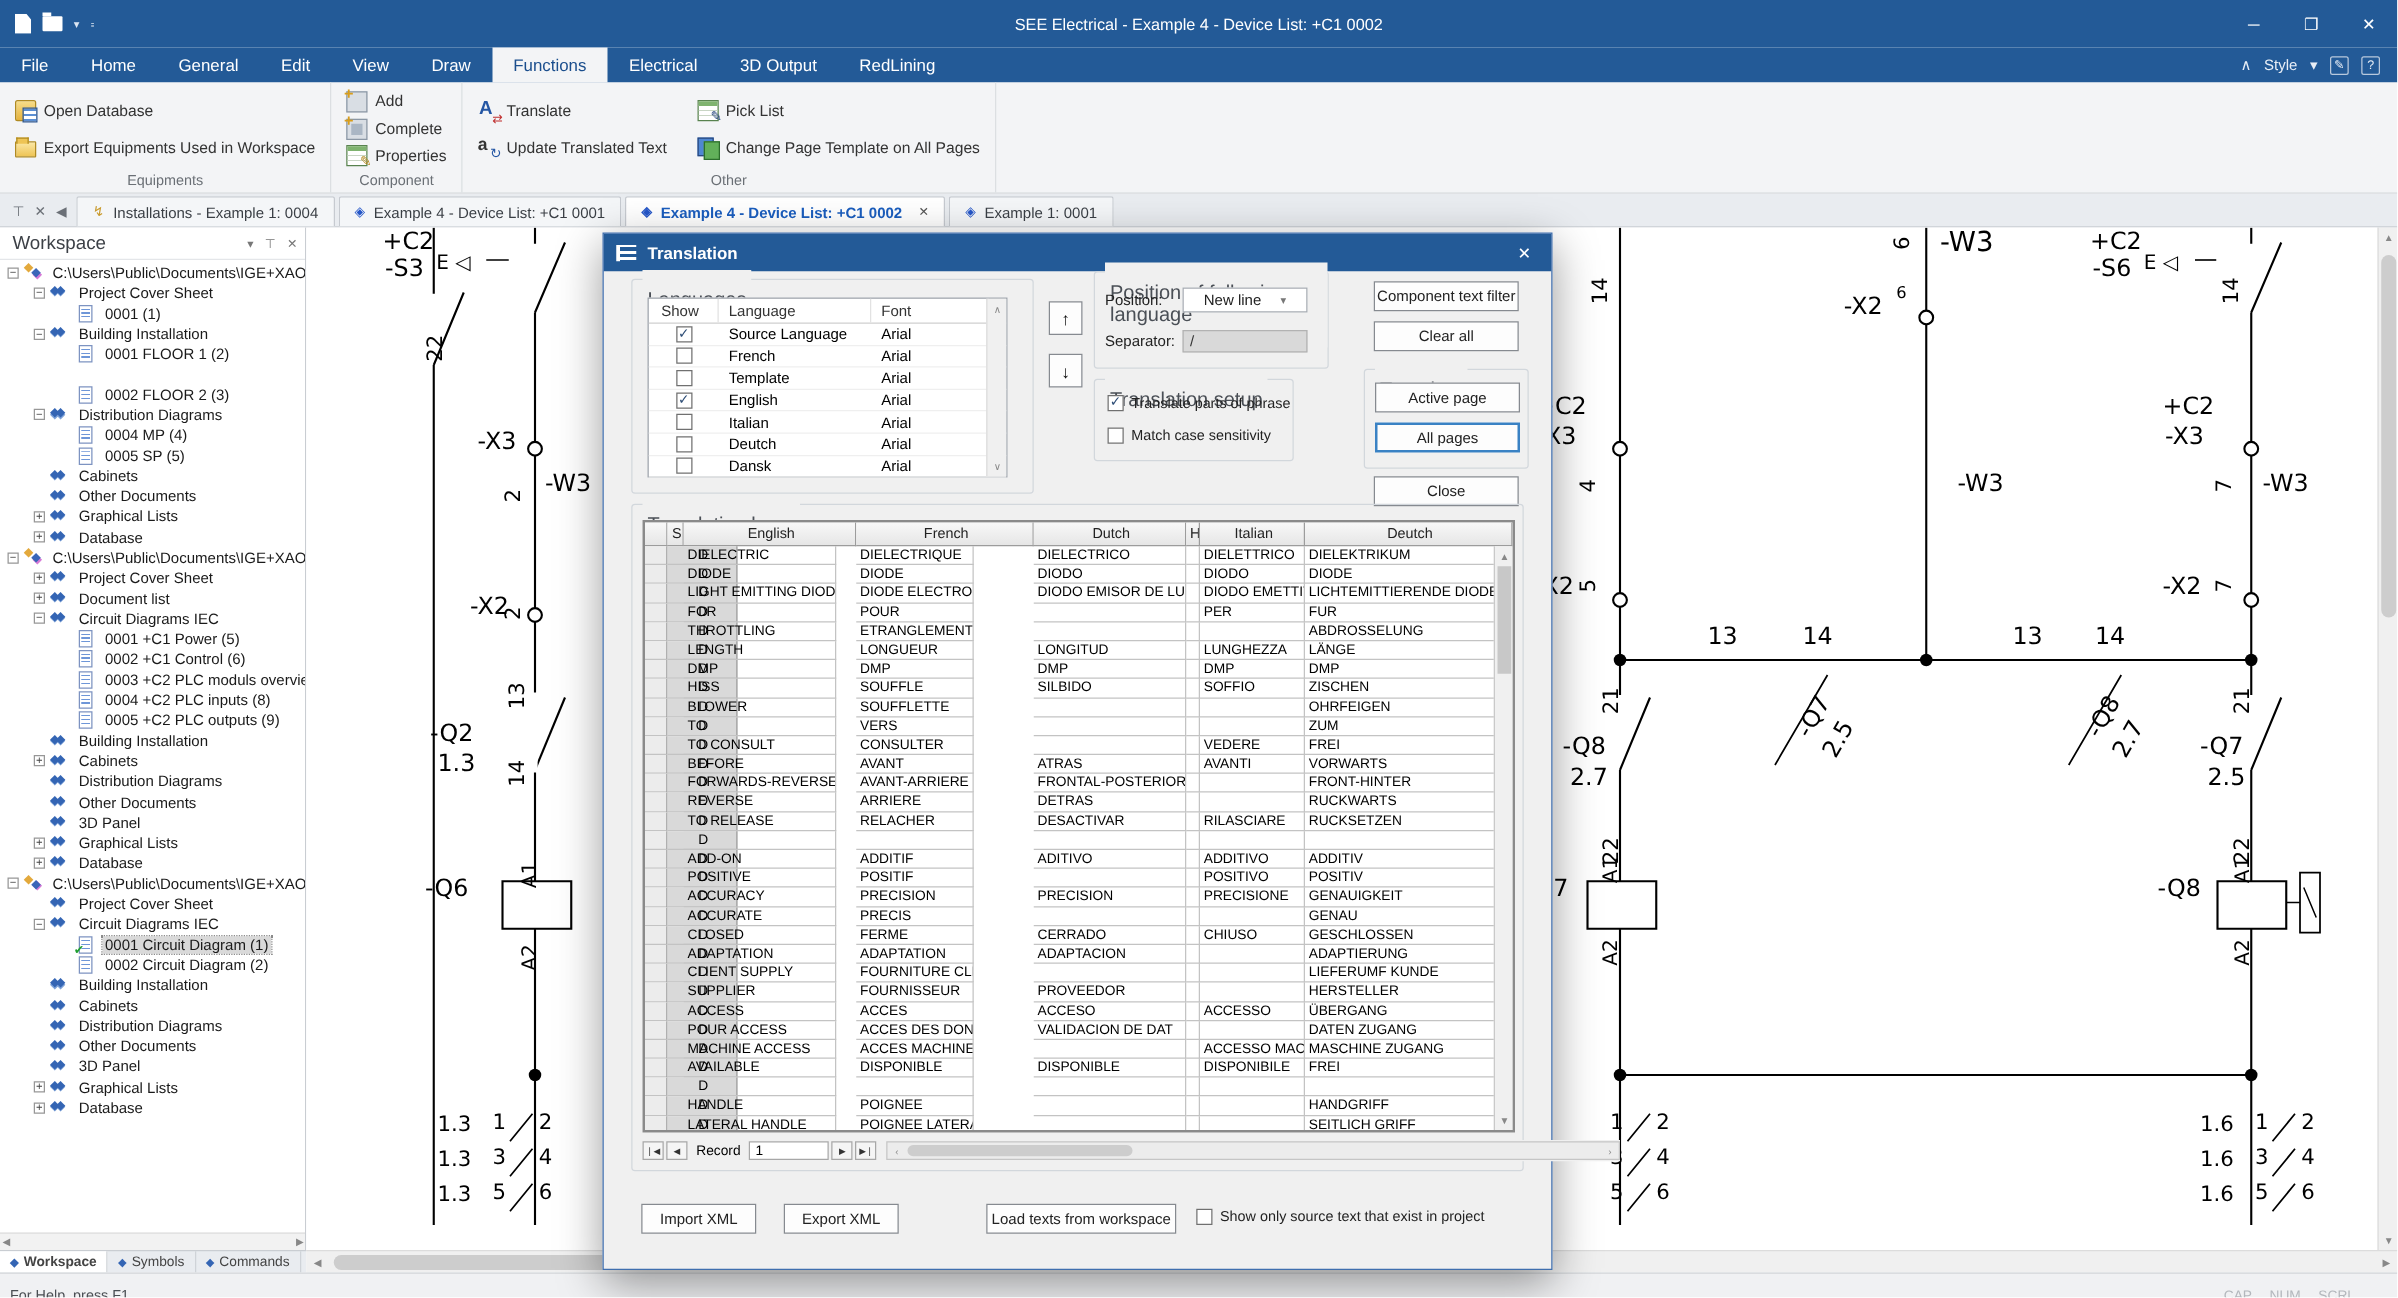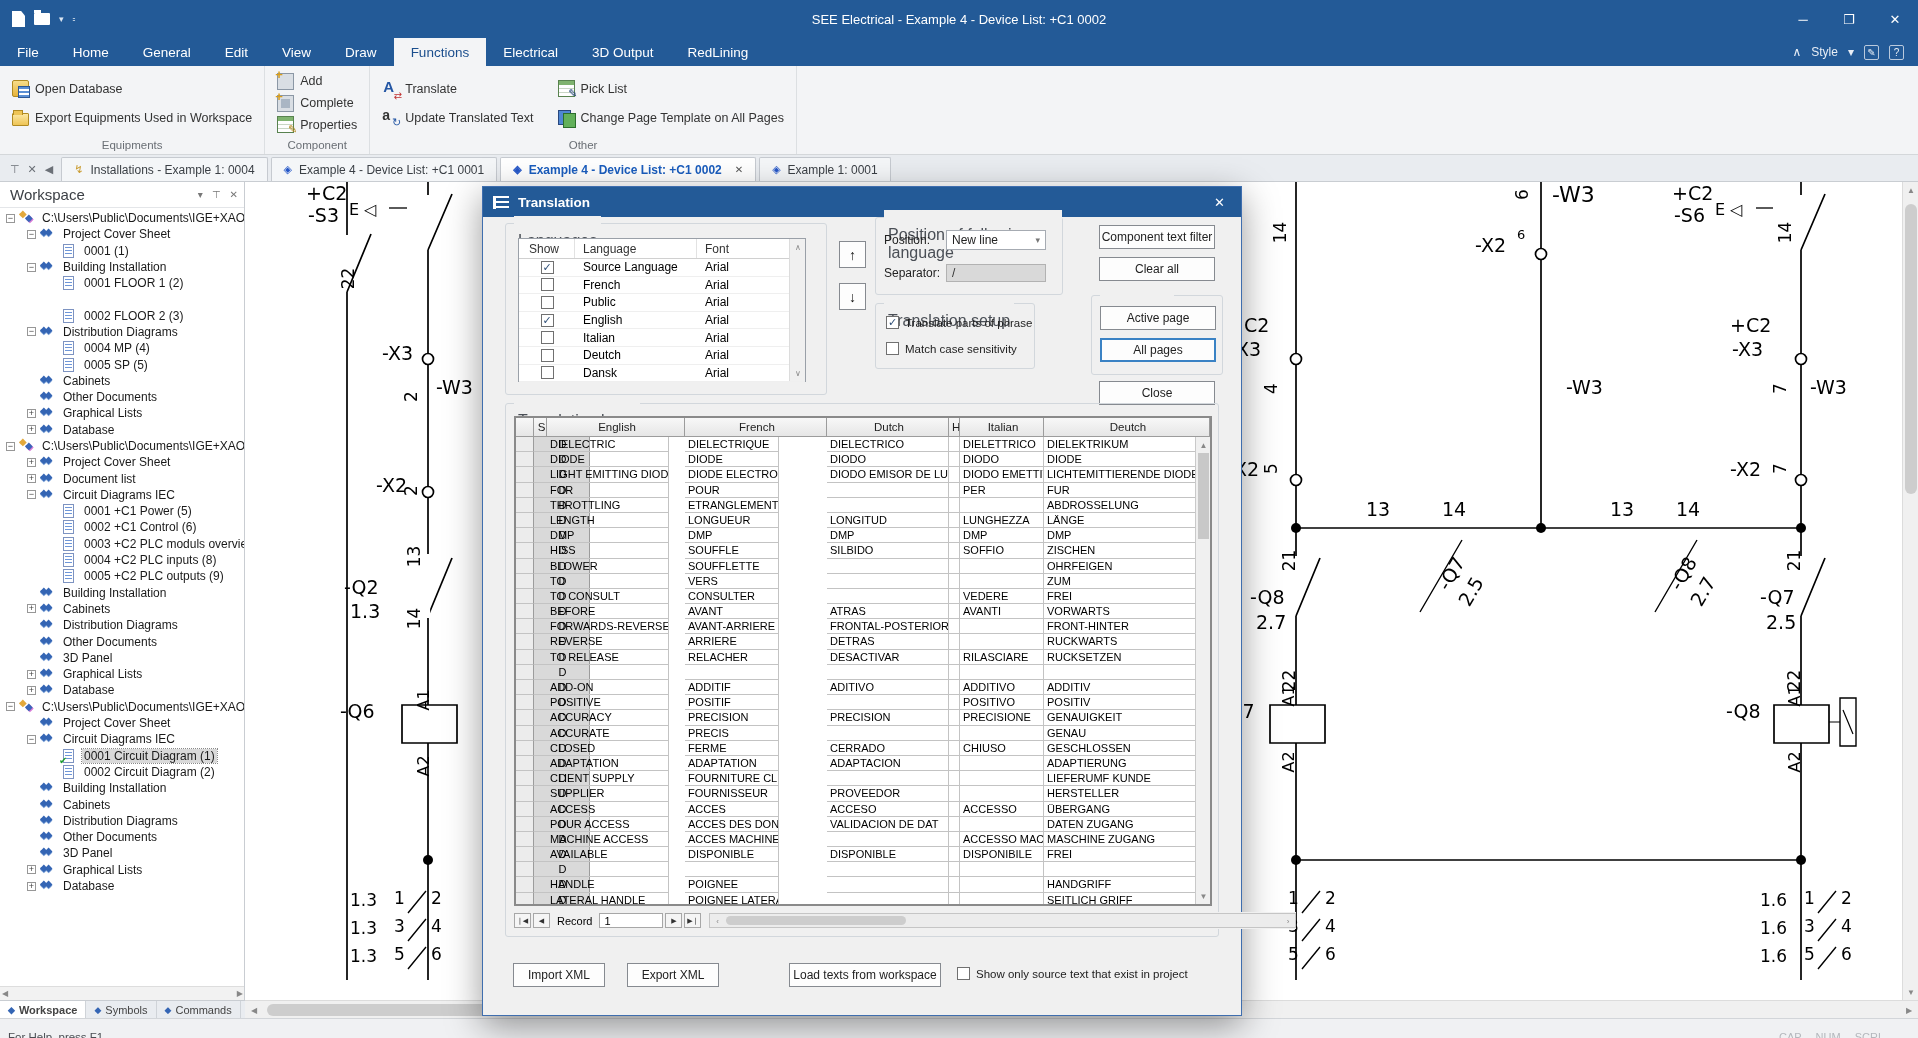--- a/index.html
+++ b/index.html
@@ -114,21 +114,21 @@
   .lrow { display:flex; height:17.6px; align-items:center; border-bottom:1px solid #efefef; }
   .lc { padding-left:8px; }
   .c1 { width:56px; display:flex; justify-content:center; padding-left:0; }
   .c2 { width:122px; }
   .c3 { width:94px; }
   .cb { width:13px; height:13px; border:1px solid #707070; background:#fff; font-size:11px; line-height:11px; text-align:center; color:#2d4d76; }
   .lscroll { position:absolute; right:0; top:0; width:16px; height:100%; background:#f0f0f0; border-left:1px solid #dcdcdc; font-size:8px; color:#888; }
   .mvbtn { position:absolute; width:27px; height:27px; background:#fdfdfd; border:1px solid #868a90; font-size:14px; font-weight:bold; color:#111; display:flex; align-items:center; justify-content:center; }
   
   .frow { position:absolute; display:flex; align-items:center; font-size:12px; color:#222; }
-  .dd-select { width:100px; height:20px; border:1px solid #a6abb2; background:#fff; display:flex; align-items:center; padding:0 5px; justify-content:space-between; font-size:12px; }
+  .dd-select { width:100px; height:20px; border:1px solid #a6abb2; background:#fff; display:flex; align-items:center; padding:0 16px; justify-content:space-between; font-size:12px; }
   .dd-car { color:#777; font-size:9px; }
   .tx-dis { width:100px; height:18px; border:1px solid #b2b2b2; background:#d9d9d9; padding:0 5px; font-size:12px; color:#333; display:flex; align-items:center; }
   
   .btable { position:absolute; left:8px; top:12px; width:698px; height:490px; background:#fff; border:2px solid #808档0; border:2px solid #8a8a8a; overflow:hidden; }
   .brow,.bhead { display:grid; grid-template-columns:18px 13px 138px 142px 122px 11px 84px 1fr; }
   .bhead { height:19px; }
   .bhead .bc { background:linear-gradient(#f8f8f8,#e6e6e6); border-right:1px solid #9c9c9c; border-bottom:1px solid #9c9c9c; text-align:center; font-size:11.5px; color:#222; line-height:18px; }
   .brow { height:15.2px; }
   .bc { border-right:1px solid #c3c3c3; border-bottom:1px solid #c3c3c3; font-size:11px; line-height:14px; padding-left:3px; white-space:nowrap; overflow:hidden; color:#000; }
   .brow .c0 { background:#ececec; border-right:1px solid #9c9c9c; }
@@ -714,21 +714,21 @@
               <span class="lc c1">
                 <span class="cb"></span>
               </span>
               <span class="lc c2">French</span>
               <span class="lc c3">Arial</span>
             </div>
             <div class="lrow">
               <span class="lc c1">
                 <span class="cb"></span>
               </span>
-              <span class="lc c2">Public</span>
+              <span class="lc c2">Template</span>
               <span class="lc c3">Arial</span>
             </div>
             <div class="lrow">
               <span class="lc c1">
                 <span class="cb on">✓</span>
               </span>
               <span class="lc c2">English</span>
               <span class="lc c3">Arial</span>
             </div>
             <div class="lrow">

